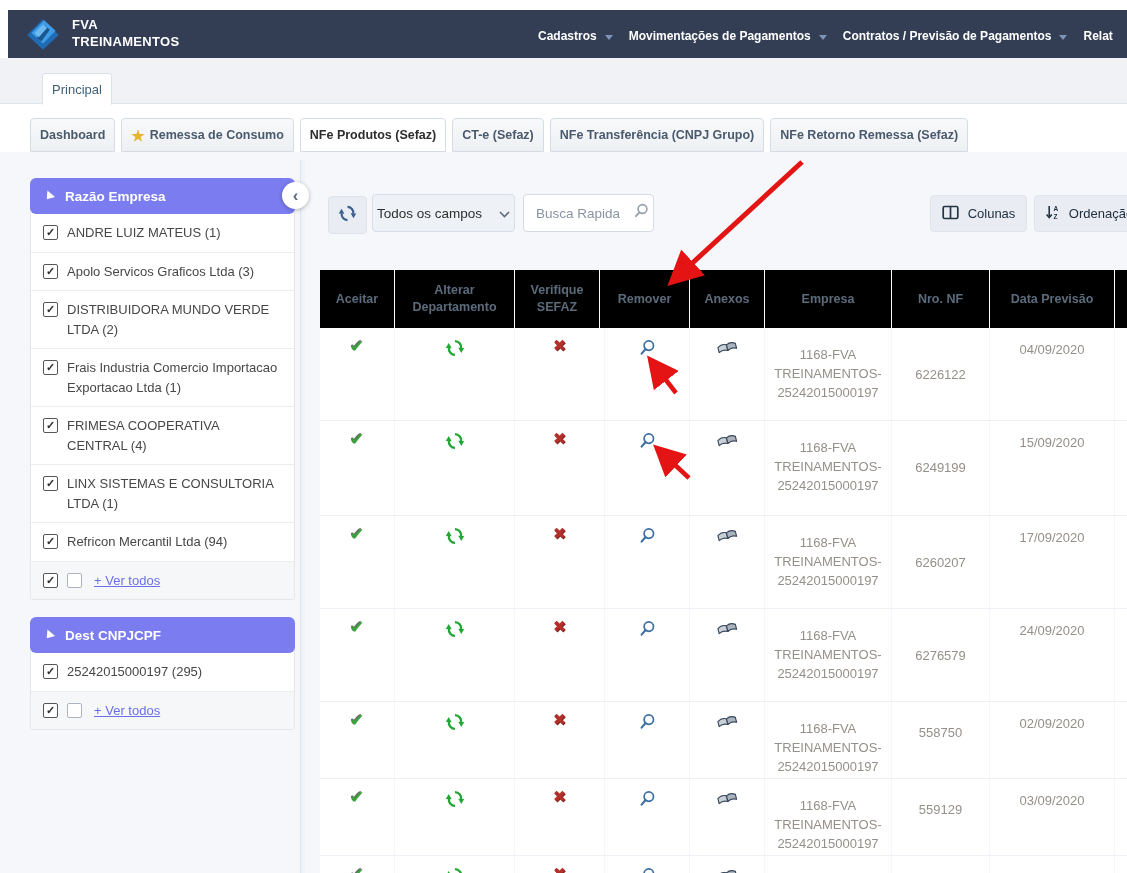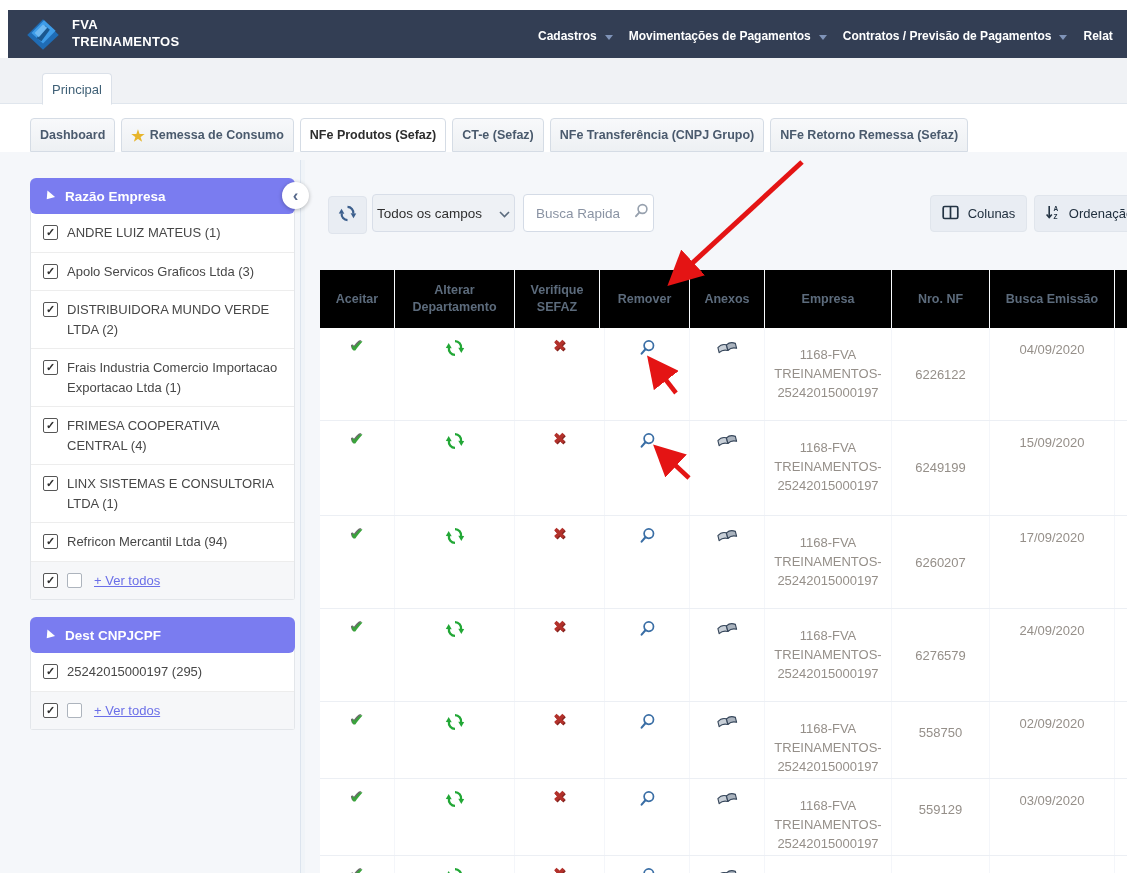--- a/index.html
+++ b/index.html
@@ -277,21 +277,21 @@
 
   <div class="table" id="tableRoot">
       <div class="thead">
         <div class="th" style="width: 75px;">Aceitar</div>
         <div class="th" style="width: 120px;">Alterar Departamento</div>
         <div class="th" style="width: 85px;">Verifique SEFAZ</div>
         <div class="th" style="width: 90px;">Remover</div>
         <div class="th" style="width: 75px;">Anexos</div>
         <div class="th" style="width: 127px;">Empresa</div>
         <div class="th" style="width: 98px;">Nro. NF</div>
-        <div class="th" style="width: 125px;">Busca Emissão</div>
+        <div class="th" style="width: 125px;">Data Previsão</div>
         <div class="th" style="width: 12px;"></div>
       </div>
       <div class="trow" style="height: 92px;">
         <div class="td" style="width: 75px;">
           <span class="act icon-check">✔</span>
         </div>
         <div class="td" style="width: 120px;">
           <span class="act"><svg width="20" height="20" viewBox="0 0 20 20">
               <path d="M10 3.1 A6.2 6.2 0 0 1 16.1 10.2" fill="none" style="stroke:var(--c-recycle,#22a736)" stroke-width="2.3"></path>
               <polygon points="16.3,14.9 13.3,9.7 19.2,9.9" style="fill:var(--c-recycle,#22a736)"></polygon>

